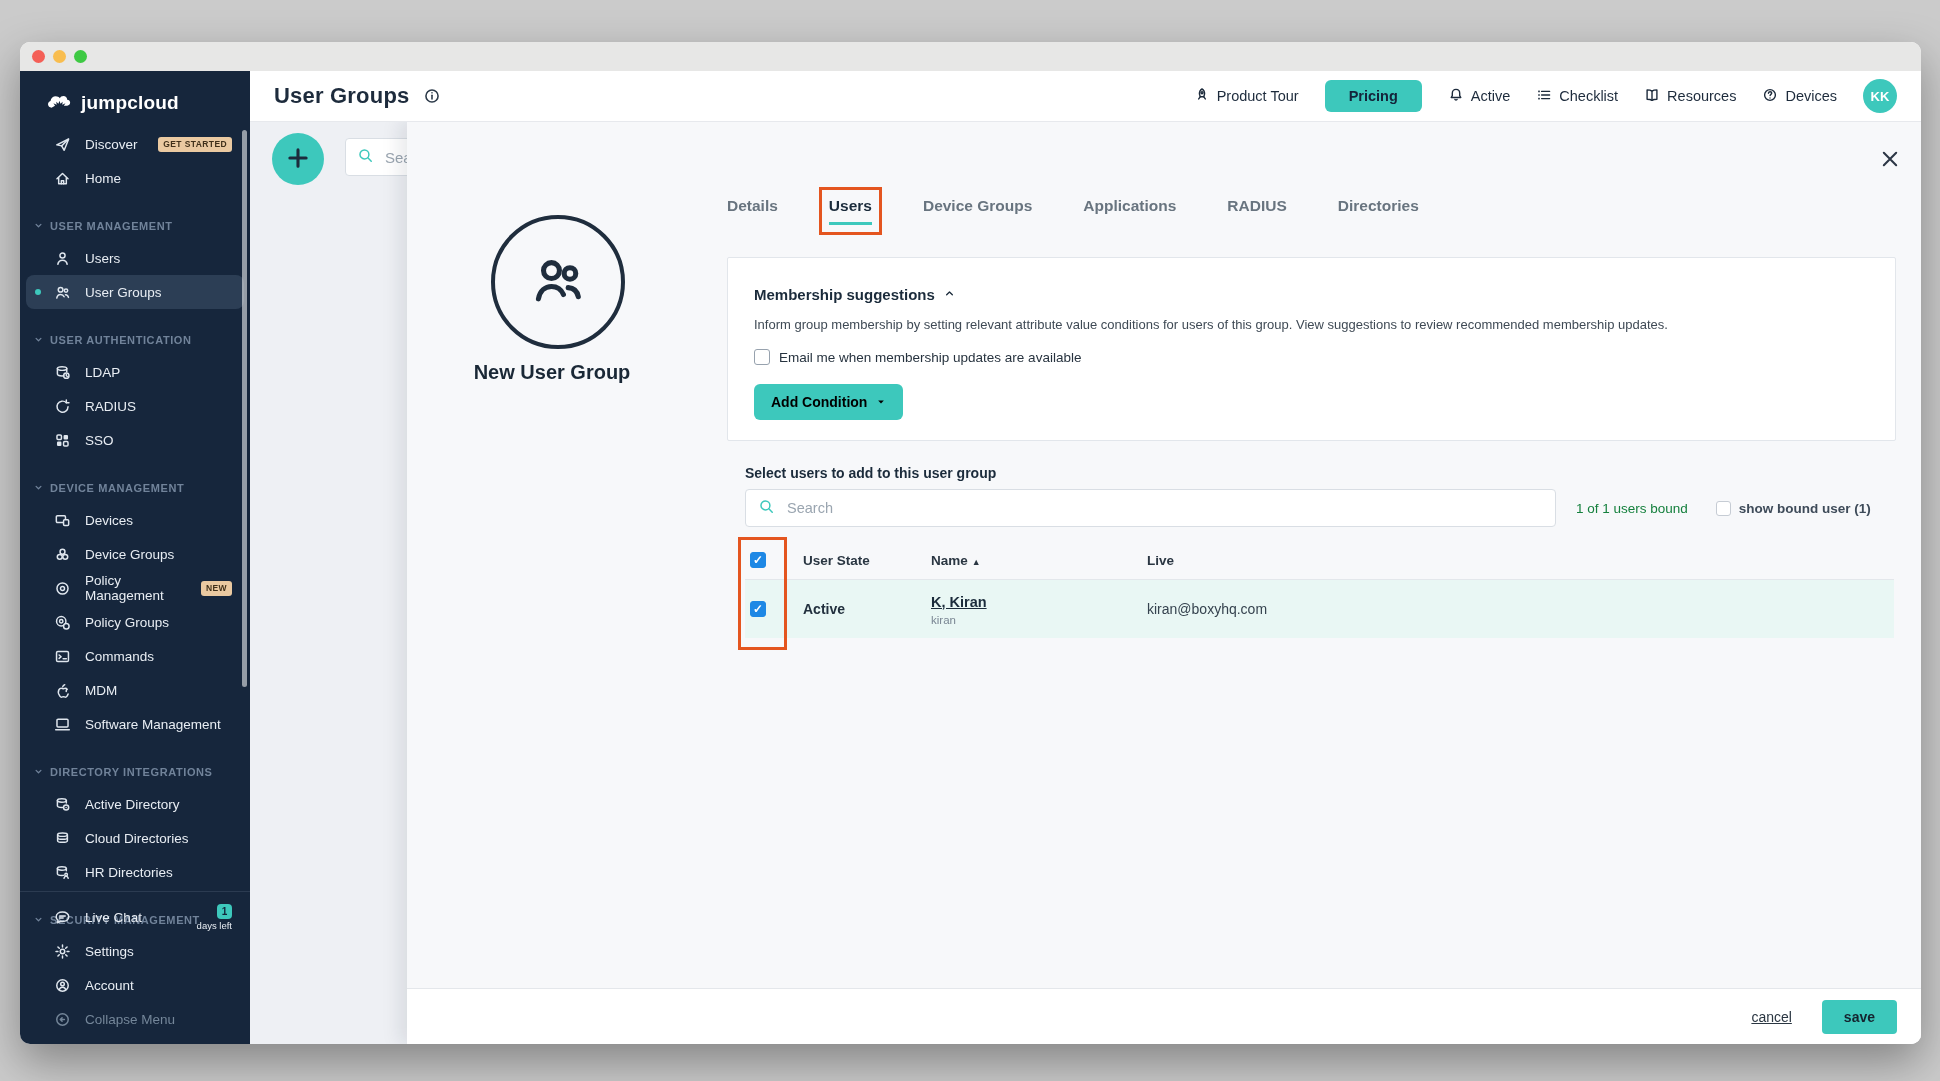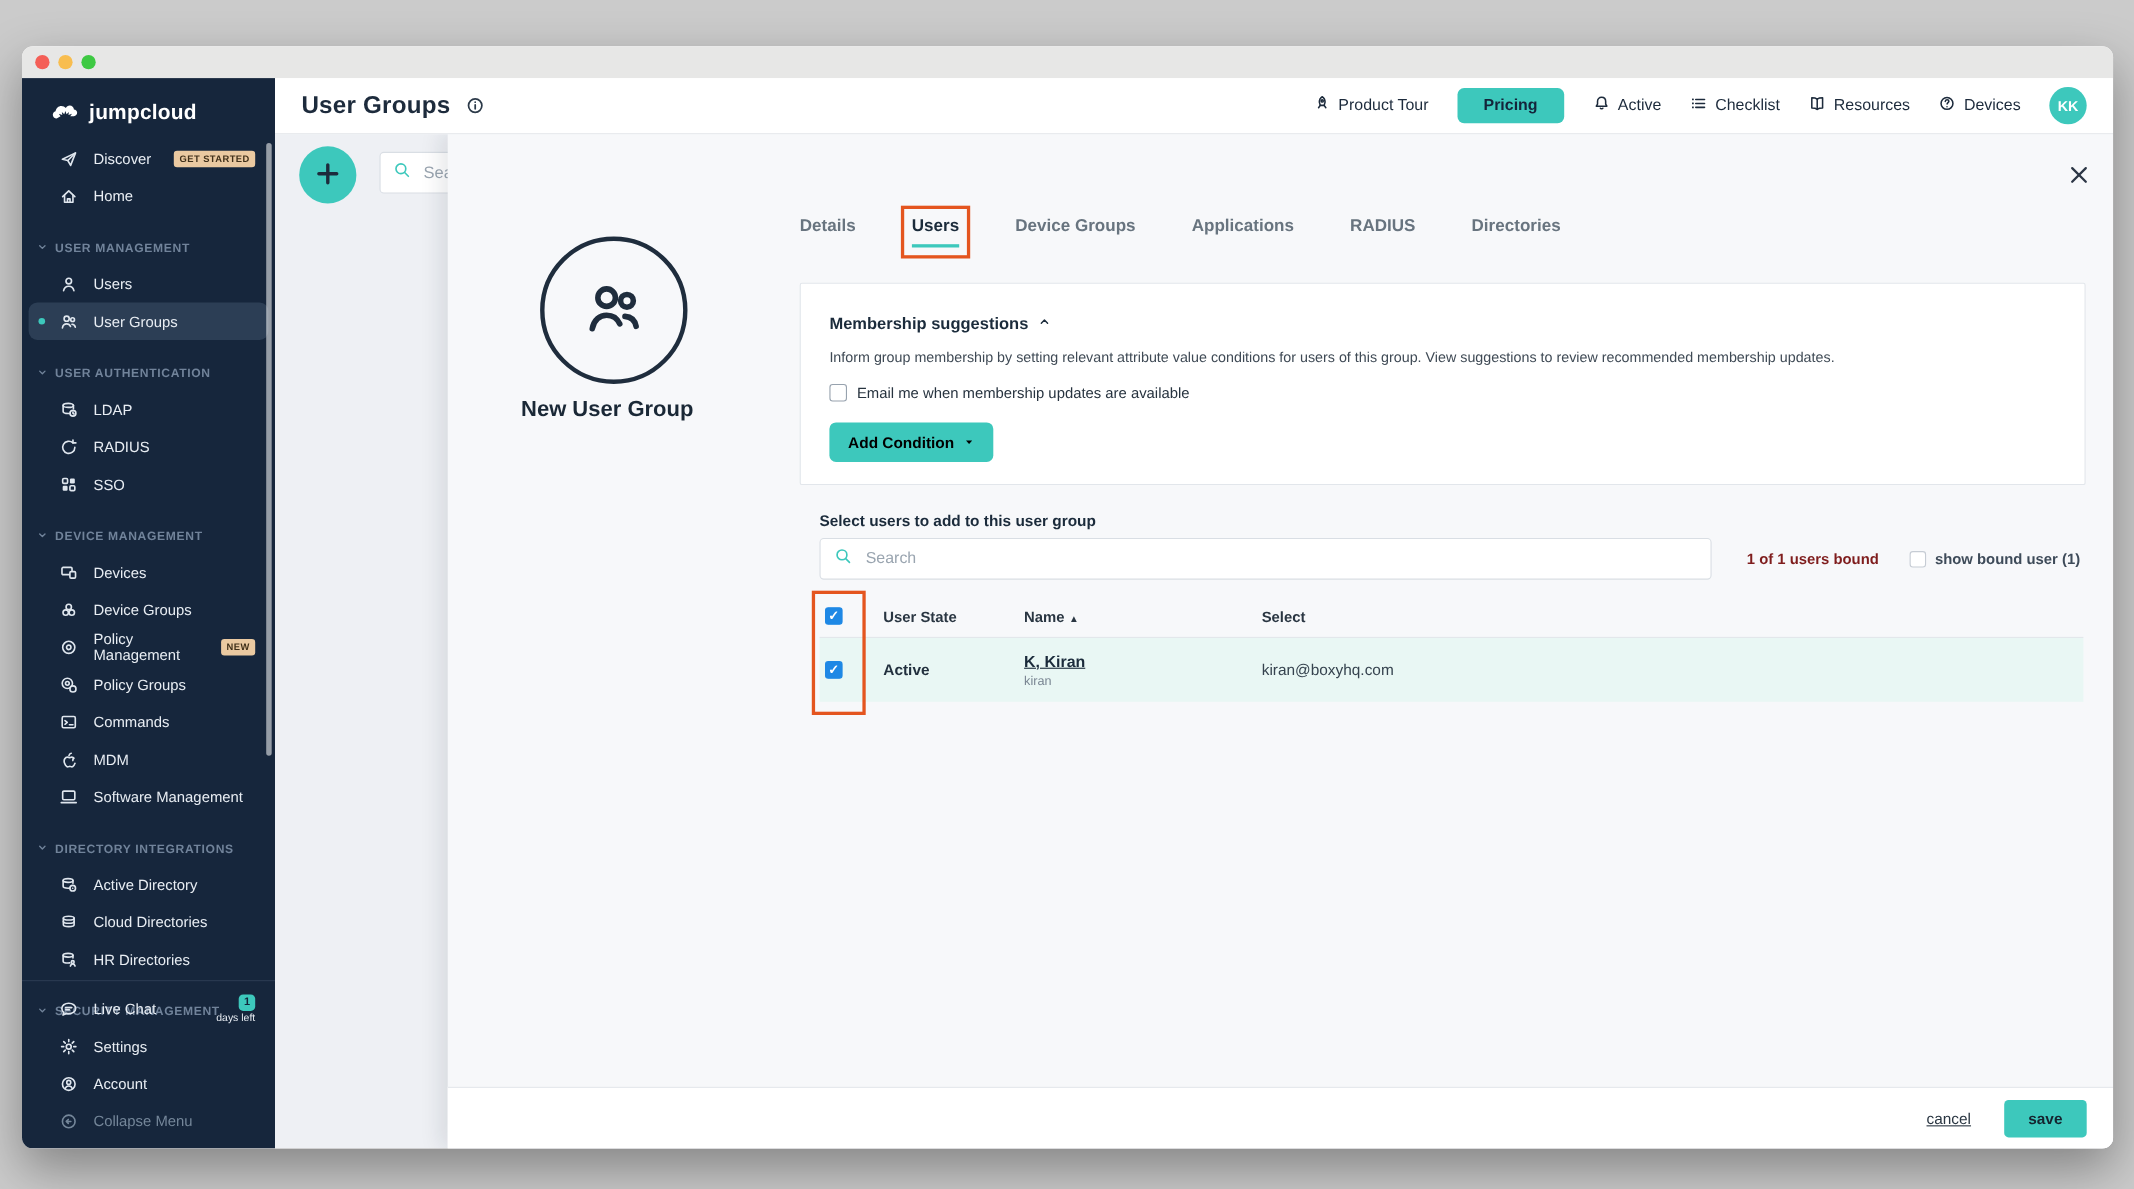--- a/index.html
+++ b/index.html
@@ -87,21 +87,21 @@
                 padding:10px 17px;display:inline-flex;align-items:center;gap:9px;cursor:pointer;font-family:inherit;}
   .add-cond-btn svg{width:10px;height:10px;}
 
   .select-label{position:absolute;left:338px;top:344px;font-size:14px;font-weight:700;color:#1b2b3b;}
   .users-toolbar{position:absolute;left:338px;top:368px;width:1149px;display:flex;align-items:center;}
   .users-search{width:811px;height:38px;background:#fff;border:1px solid #d9dee4;border-radius:4px;
                 display:flex;align-items:center;gap:10px;padding:0 12px;box-sizing:border-box;}
   .users-search svg{width:17px;height:17px;color:#3dc8bc;flex:0 0 auto;}
   .users-search input{border:none;outline:none;font-size:14.5px;color:#435060;width:100%;font-family:inherit;background:transparent;}
   .users-search input::placeholder{color:#9aa5b0;}
-  .bound-summary{margin-left:32px;font-size:13.5px;font-weight:700;color:#7f1d1d;white-space:nowrap;}
+  .bound-summary{margin-left:20px;font-size:13.5px;font-weight:400;color:#15803d;white-space:nowrap;}
   .show-bound{margin-left:28px;display:flex;align-items:center;gap:8px;font-size:13.5px;font-weight:700;color:#3e4b59;white-space:nowrap;cursor:pointer;}
   .show-bound .cb{border-color:#c6ccd4;}
 
   .users-table{position:absolute;left:338px;top:420px;width:1149px;}
   .t-head{display:flex;align-items:center;height:38px;border-bottom:1px solid #e3e7eb;font-size:13.5px;font-weight:700;color:#2a3642;}
   .t-row{display:flex;align-items:center;height:58px;background:#e9f7f4;}
   .col-check{width:58px;padding-left:5px;box-sizing:border-box;display:flex;align-items:center;}
   .col-state{width:128px;}
   .col-name{width:216px;}
   .col-email{flex:1;}
@@ -522,21 +522,21 @@
 
             <div class="users-table" style="position:absolute;">
               <div class="t-head">
                   <div class="col-check">
                     <span class="cb checked">
                       <span class="tick">✓</span>
                     </span>
                   </div>
                   <div class="col-state"><span>User State</span></div>
                   <div class="col-name"><span>Name</span><span class="sort-caret">▲</span></div>
-                  <div class="col-email"><span>Select</span></div>
+                  <div class="col-email"><span>Live</span></div>
                 </div>
               <div>
                   <div class="t-row">
                     <div class="col-check">
                       <span class="cb checked">
                         <span class="tick">✓</span>
                       </span>
                     </div>
                     <div class="col-state cell-state">Active</div>
                     <div class="col-name cell-name"><a href="#">K, Kiran</a><div class="cell-sub">kiran</div></div>

